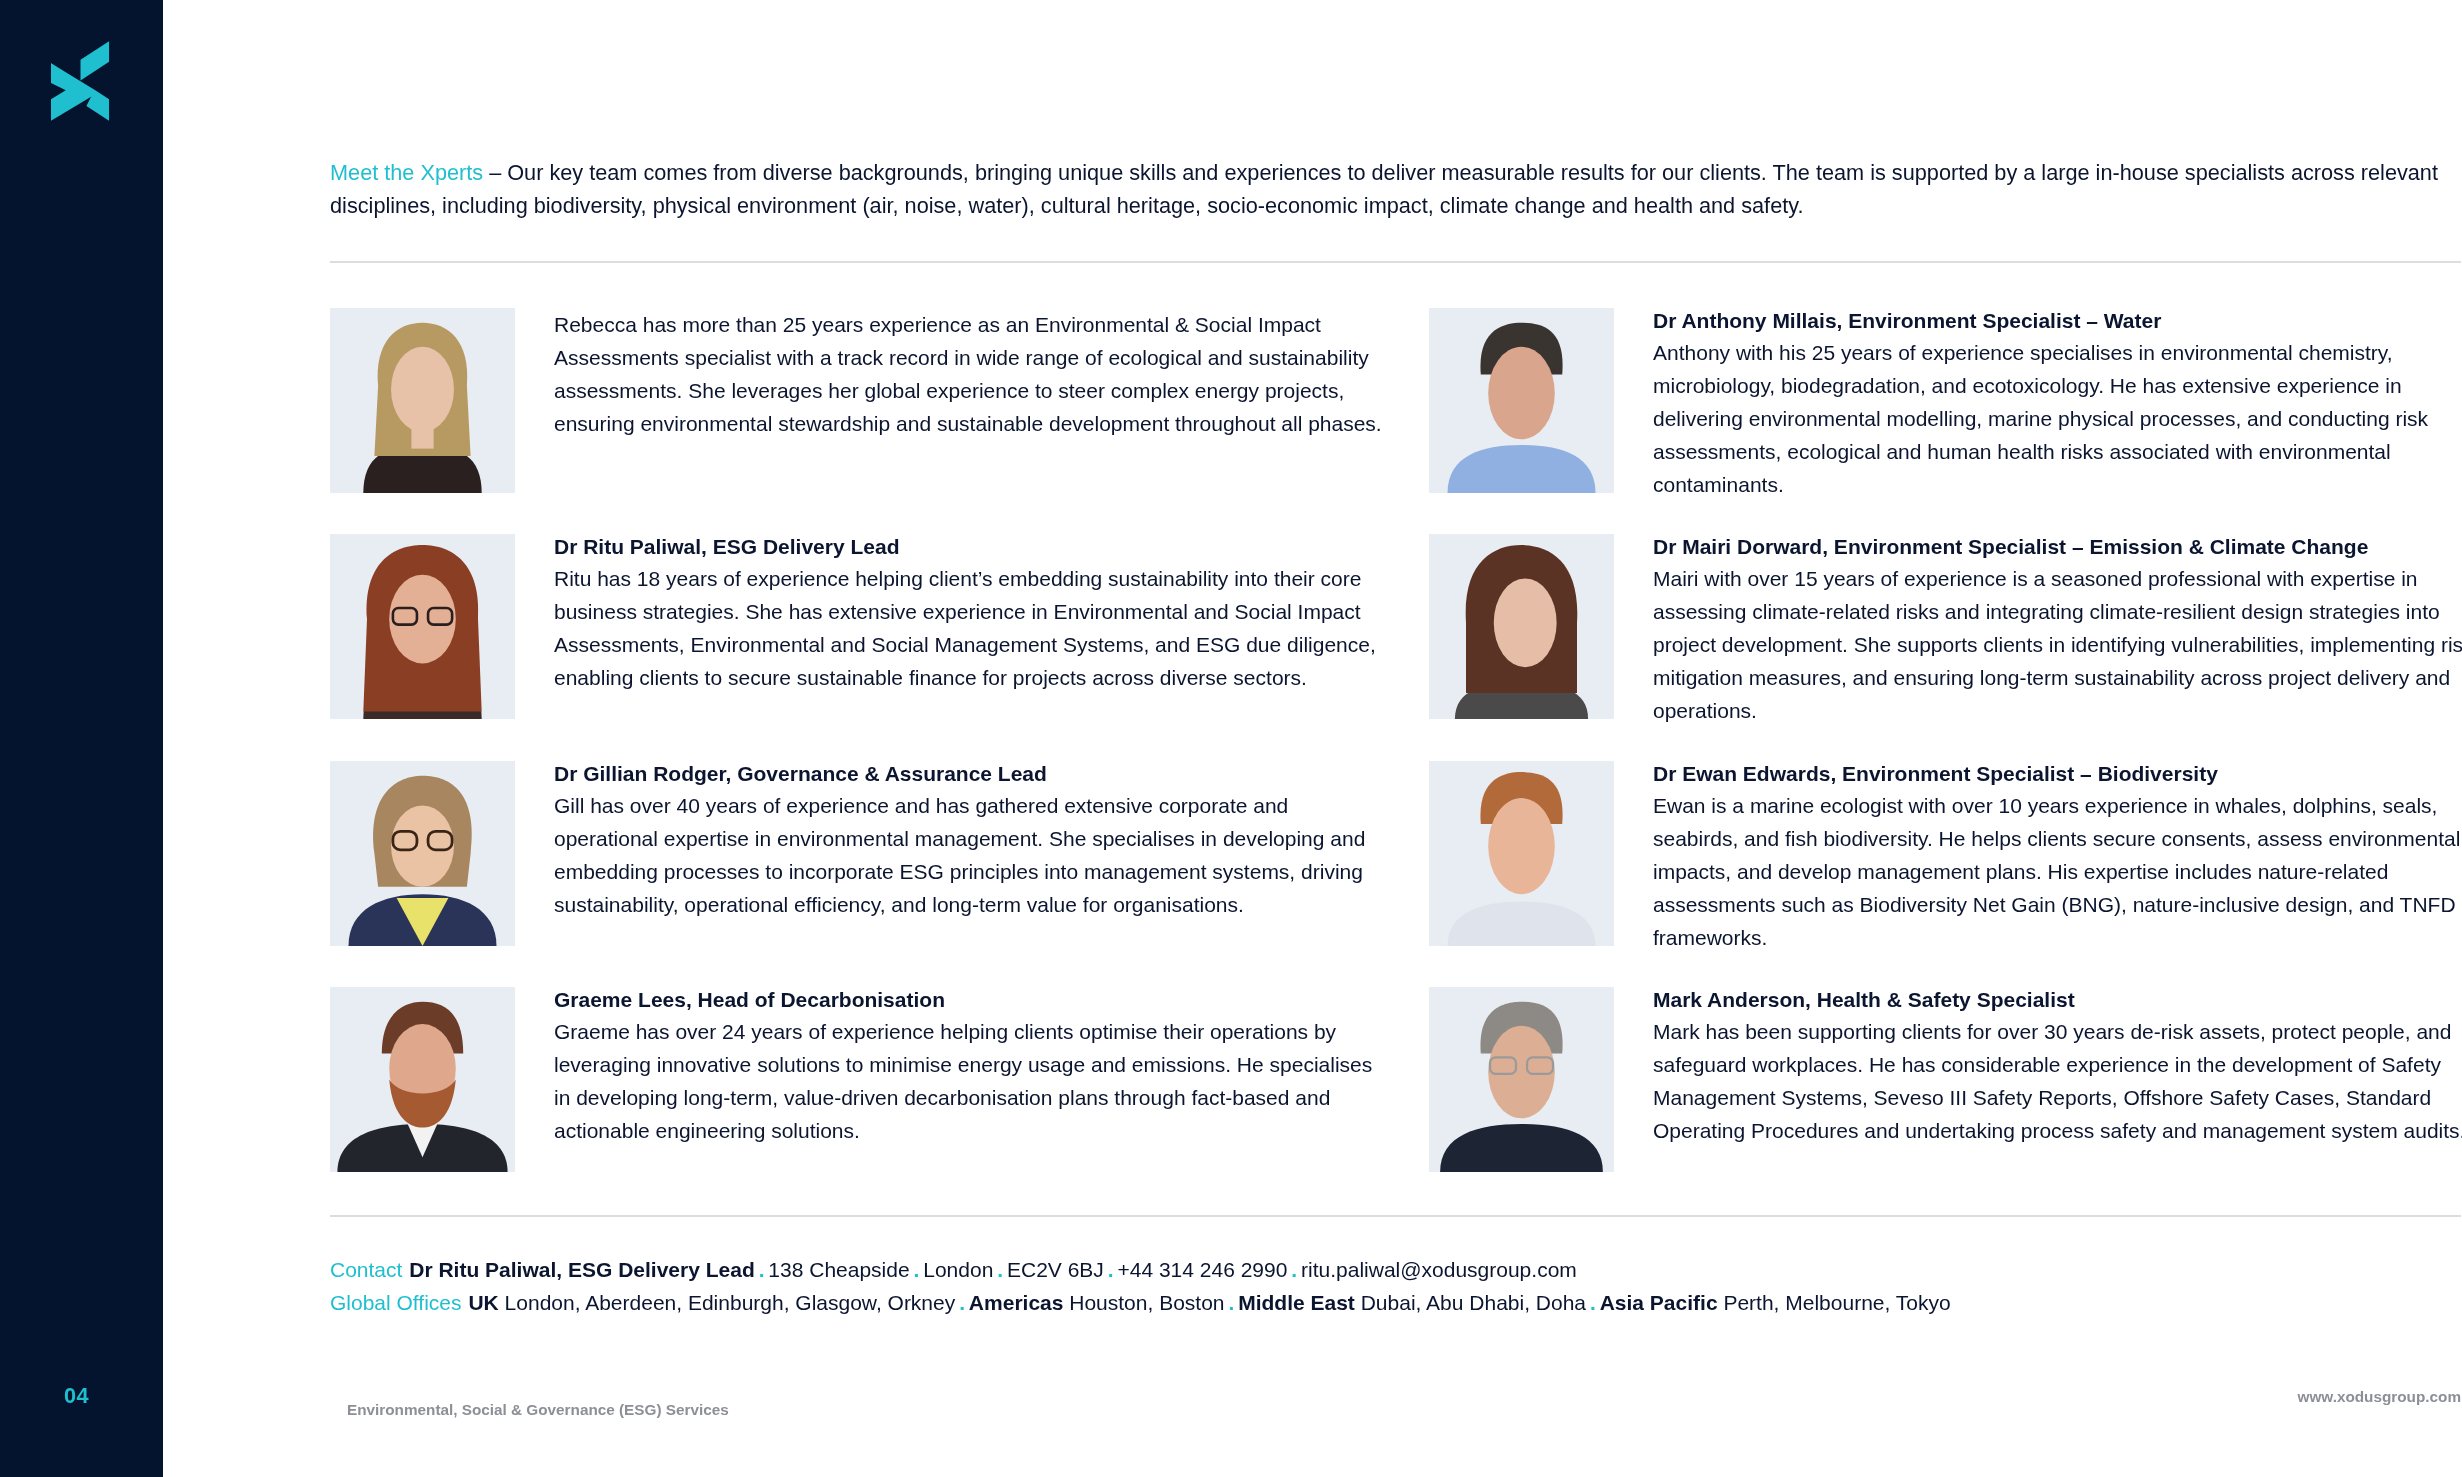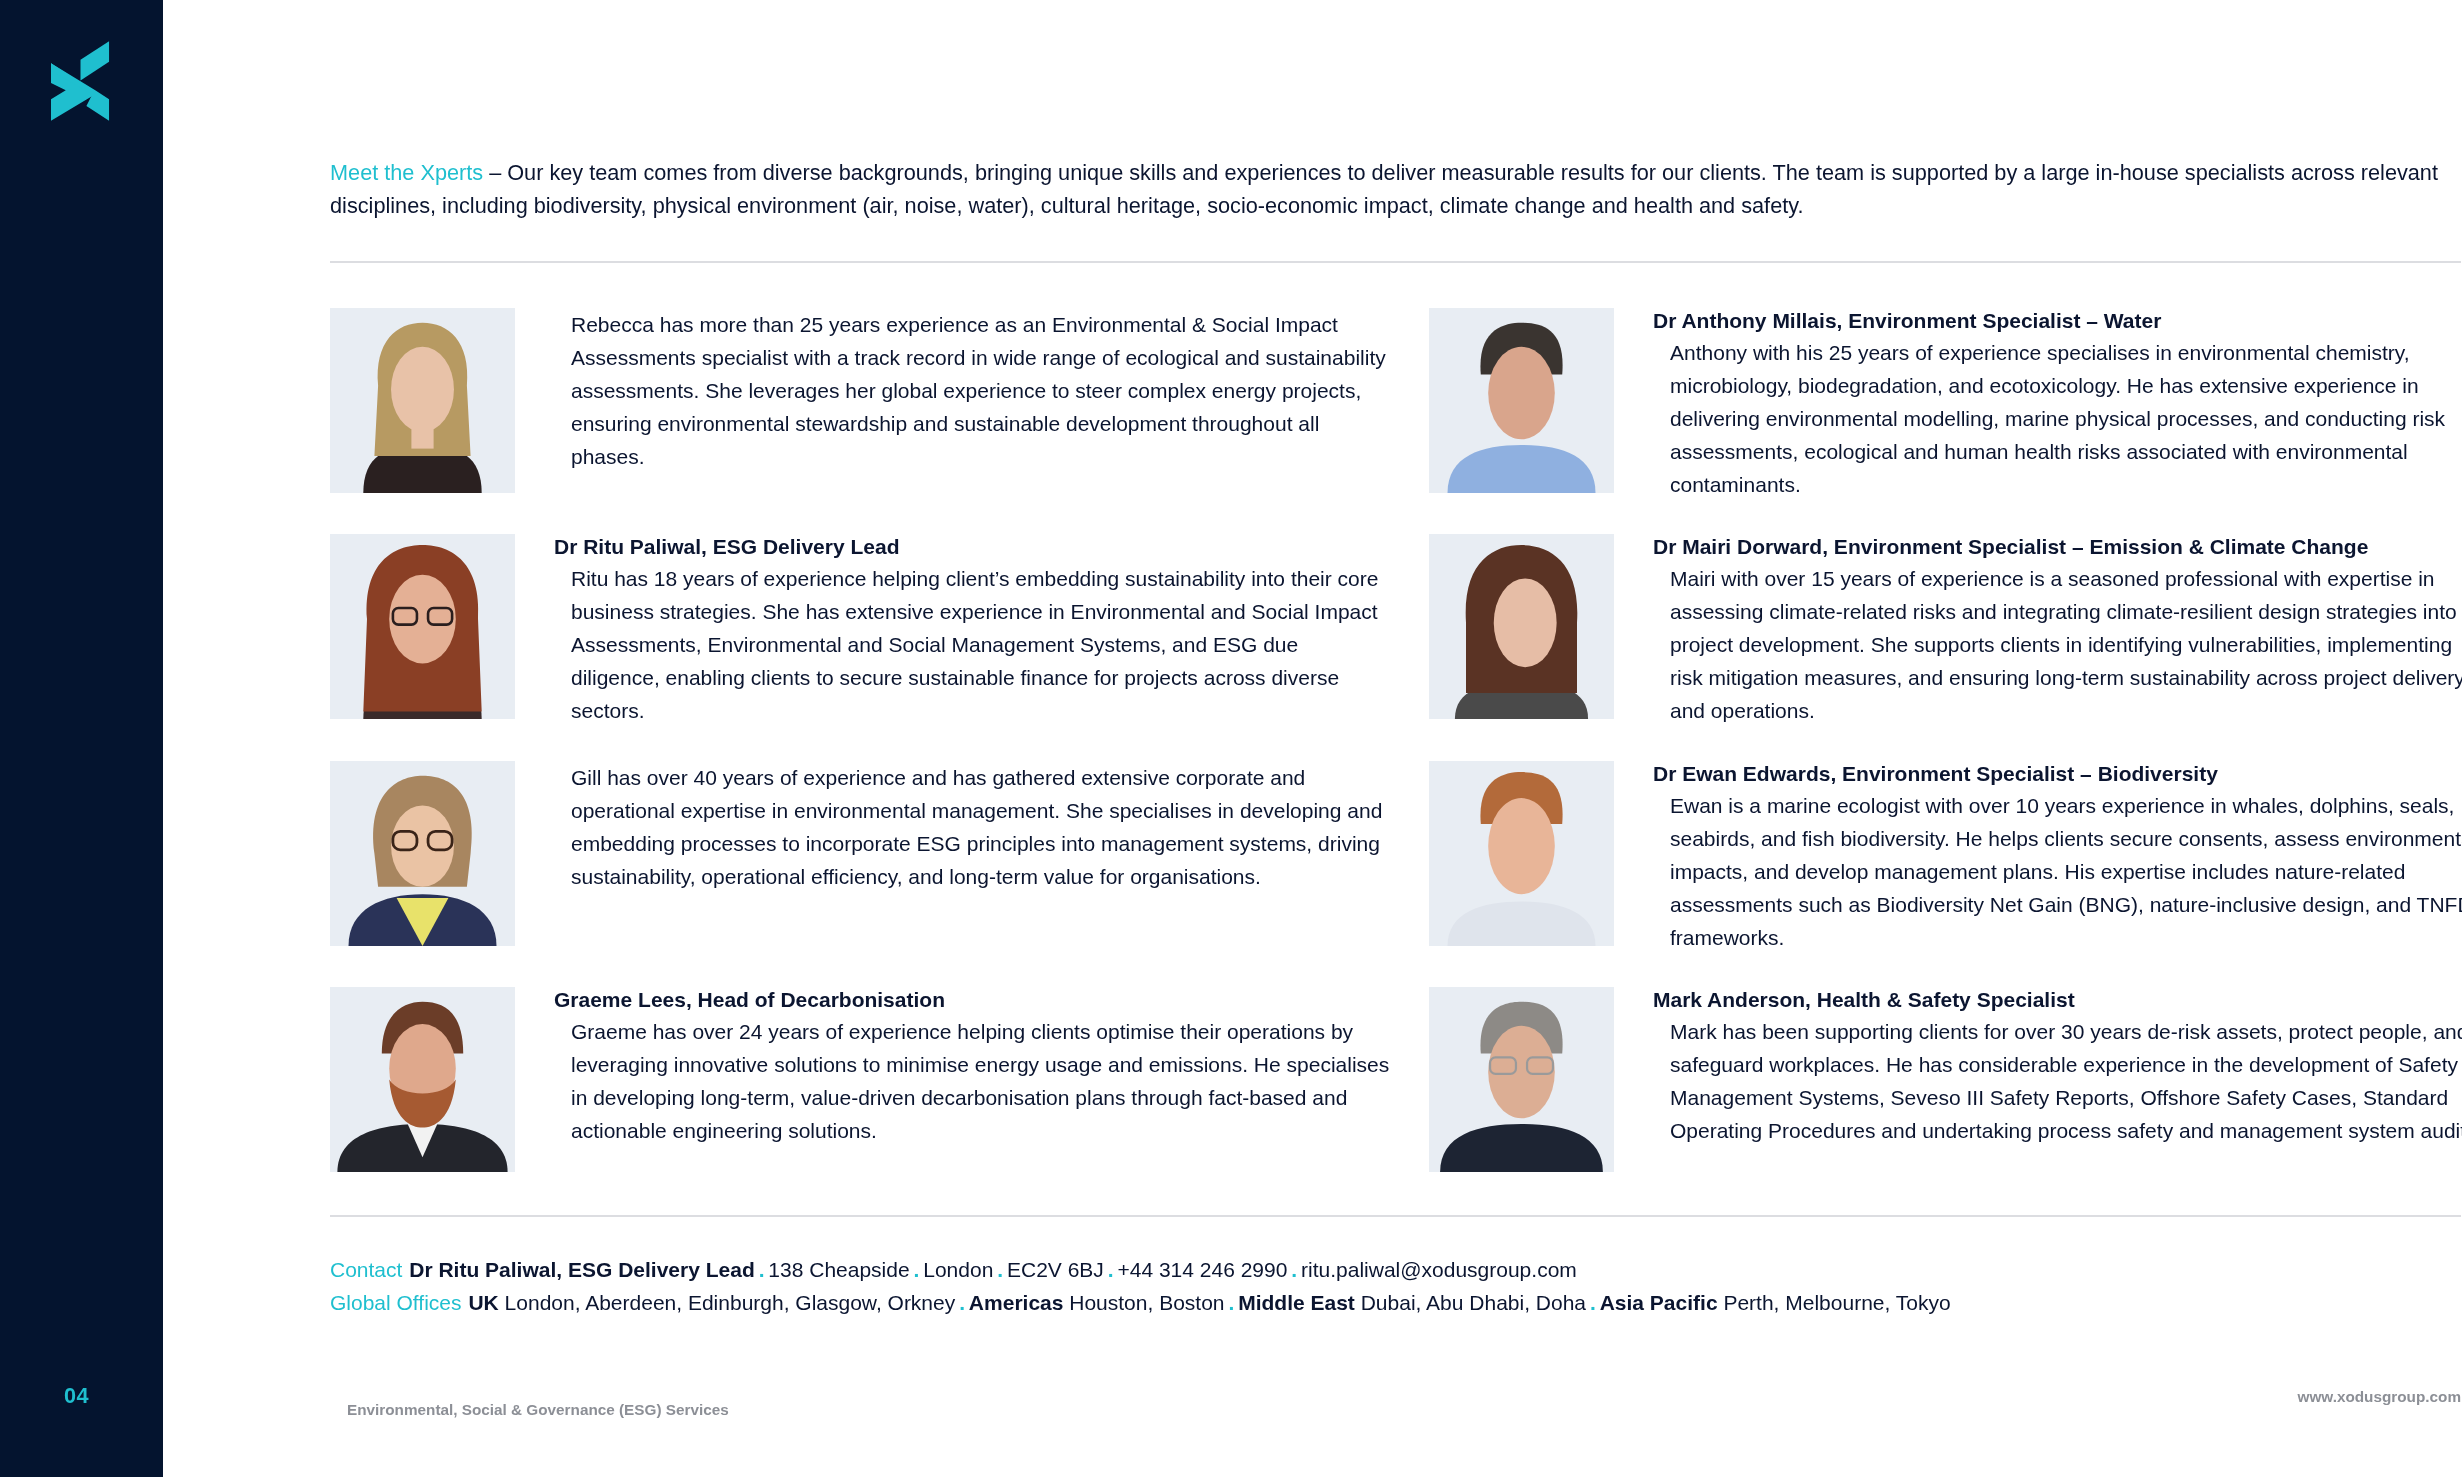--- a/index.html
+++ b/index.html
@@ -15,21 +15,21 @@
 
     .divider { position: absolute; left: 330px; width: 2131px; height: 2px; background: #dcdde1; }
     .divider.top { top: 261px; }
     .divider.bottom { top: 1215px; }
 
     .member { position: absolute; width: 1059px; height: 187px; }
     .photo { position: absolute; left: 0; top: 0; width: 185px; height: 185px; background: #e8edf3; overflow: hidden; }
     .photo svg { width: 100%; height: 100%; display: block; }
     .member-text { position: absolute; left: 224px; top: 0; width: 837px; }
     .member-title { font-size: 21px; font-weight: bold; line-height: 29.5px; color: #0b1530; margin-top: -2px; white-space: nowrap; }
-    .member-bio { font-size: 21px; line-height: 33px; color: #0b1530; margin-left: 17px; }
+    .member-bio { font-size: 21px; line-height: 33px; color: #0b1530; }
 
     .contact-block { position: absolute; left: 330px; top: 1253px; width: 2137px; font-size: 21px; line-height: 33px; color: #0b1530; white-space: nowrap; }
     .contact-block .label { color: #1fbfcf; margin-right: 6.9px; }
     .contact-block .b { font-weight: bold; }
     .dot { color: #1fbfcf; font-weight: bold; margin: 0 3.9px; }
 
     .footer-left { position: absolute; left: 347px; top: 1388px; font-size: 15.3px; font-weight: bold; color: #8c8f96; margin-top: 13px; }
     .footer-right { position: absolute; right: 166px; top: 1388px; font-size: 15.3px; font-weight: bold; color: #8c8f96; }
   </style>
 </head>
@@ -87,20 +87,21 @@
       <rect width="100" height="100" fill="#e8edf3"></rect>
       <path d="M10,100 C10,80 28,72 50,72 C72,72 90,80 90,100 Z" fill="#2a3358"></path>
       <path d="M36,74 L50,100 L64,74 Z" fill="#e8e26a"></path>
       <path d="M24,50 C20,18 36,8 50,8 C66,8 80,18 76,50 L74,68 L26,68 Z" fill="#a88660"></path>
       <ellipse cx="50" cy="46" rx="17" ry="22" fill="#eac3a4"></ellipse>
       <rect x="34" y="38" width="13" height="10" rx="4" fill="none" stroke="#3a2418" stroke-width="1.5"></rect>
       <rect x="53" y="38" width="13" height="10" rx="4" fill="none" stroke="#3a2418" stroke-width="1.5"></rect>
     </svg>
   </div>
   <div class="member-text">
+    <div class="member-title">Dr Gillian Rodger, Governance &amp; Assurance Lead</div>
     <div class="member-bio">Gill has over 40 years of experience and has gathered extensive corporate and operational expertise in environmental management. She specialises in developing and embedding processes to incorporate ESG principles into management systems, driving sustainability, operational efficiency, and long-term value for organisations.</div>
   </div>
 </div>
 
 <div class="member" style="left:330px; top:987px;">
   <div class="photo">
     <svg viewBox="0 0 100 100">
       <rect width="100" height="100" fill="#e8edf3"></rect>
       <path d="M4,100 C4,80 26,74 50,74 C74,74 96,80 96,100 Z" fill="#23252c"></path>
       <path d="M42,74 L50,92 L58,74 Z" fill="#f2f2f2"></path>

